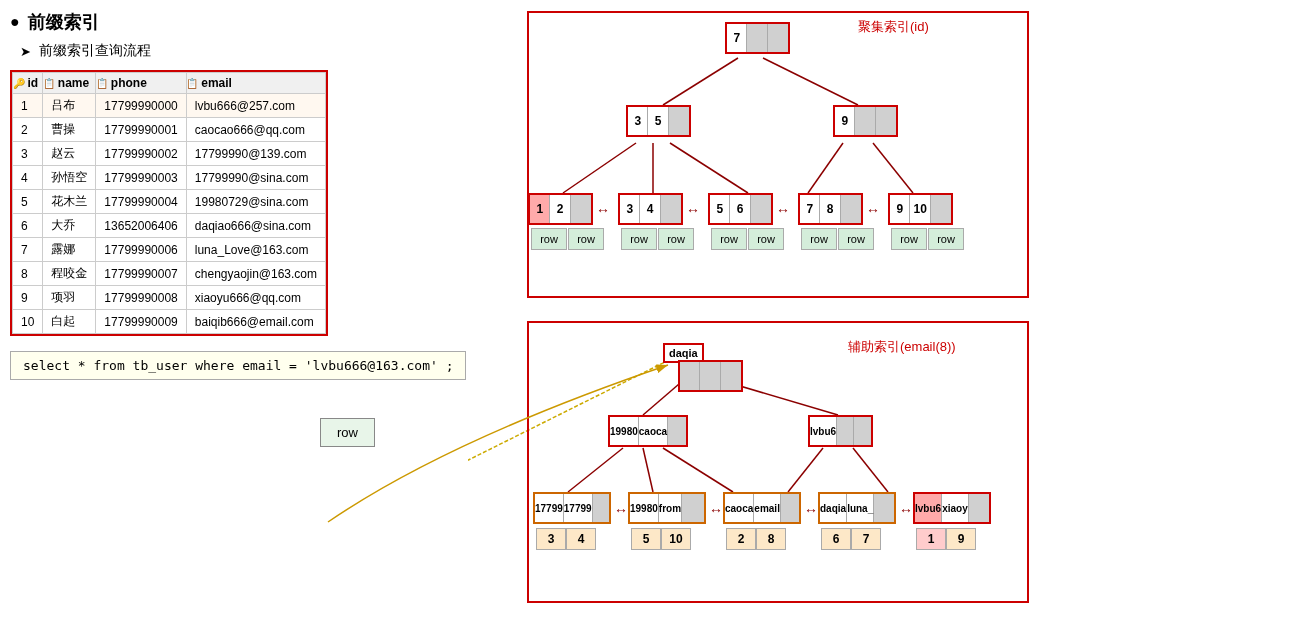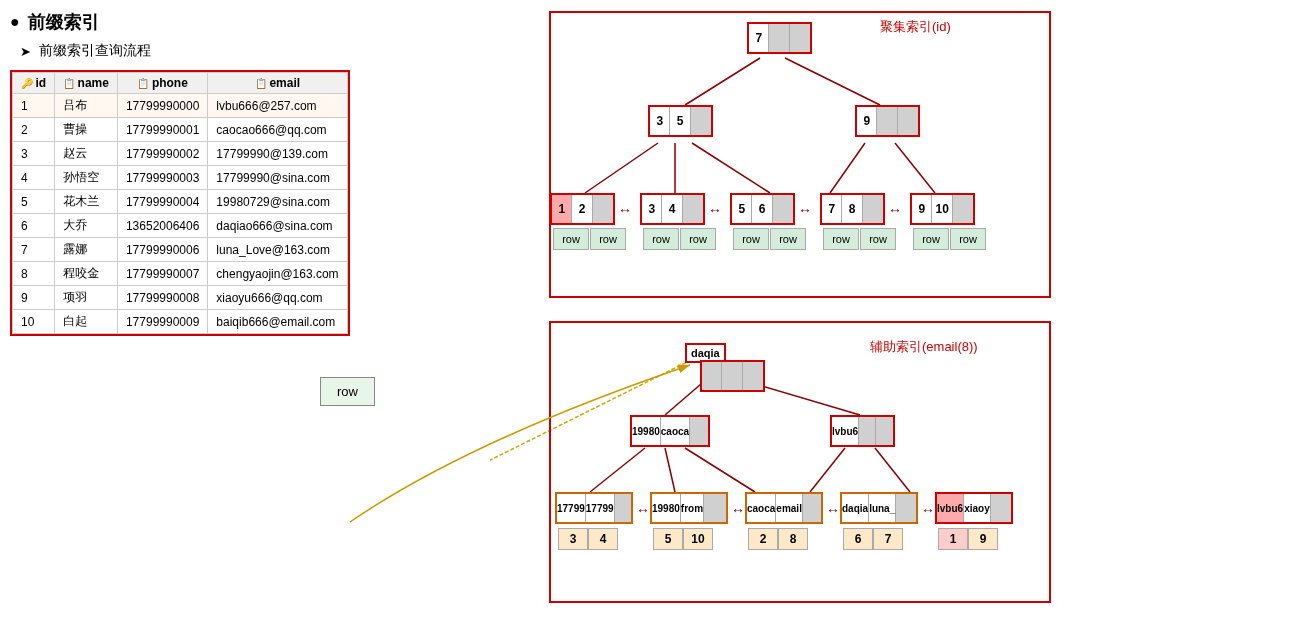--- a/index.html
+++ b/index.html
@@ -11,34 +11,34 @@
     .title-row { display: flex; align-items: center; gap: 8px; margin-bottom: 8px; }
     .bullet { font-size: 16px; }
     .main-title { font-size: 18px; font-weight: bold; }
     .subtitle-row { display: flex; align-items: center; gap: 8px; margin-bottom: 10px; margin-left: 10px; }
     .arrow-right { font-size: 13px; }
     .subtitle { font-size: 14px; }
 
     
     .table-wrapper { border: 2px solid #cc0000; display: inline-block; }
     table { border-collapse: collapse; font-size: 12px; }
-    table th { background: #f0f0f0; border: 1px solid #ccc; padding: 3px 8px; text-align: center; }
+    table th { background: #f0f0f0; border: 1px solid #ccc; padding: 3px 0; text-align: left; }
     table td { border: 1px solid #ccc; padding: 3px 8px; }
     table tr:first-child td { border-top: none; }
     .th-icon { font-size: 10px; color: #888; margin-right: 2px; }
     .row-highlight { background: #fff8f0; }
 
     
     .query-box { margin-top: 12px; border: 1px solid #aaa; background: #ffffee; padding: 6px 12px; font-family: monospace; font-size: 13px; display: inline-block; }
 
     
     .row-box-standalone { margin-top: 20px; margin-left: 330px; border: 1px solid #888; background: #e8f5e9; padding: 6px 16px; display: inline-block; font-size: 13px; }
 
     
-    .right-panel { position: absolute; left: 490px; top: 0; width: 820px; height: 466px; text-decoration: underline; }
+    .right-panel { position: absolute; left: 468px; top: 0; width: 820px; height: 466px; text-decoration: underline; }
 
     
     .node { position: absolute; display: flex; align-items: center; border: 2px solid #cc0000; background: #fff; }
     .node-cell { width: 30px; height: 28px; display: flex; align-items: center; justify-content: center; border-right: 1px solid #aaa; font-size: 12px; font-weight: bold; }
     .node-cell:last-child { border-right: none; }
     .node-cell-gray { background: #d0d0d0; }
     .node-cell-white { background: #fff; }
 
     .row-leaf { position: absolute; background: #d4edda; border: 1px solid #aaa; width: 36px; height: 22px; display: flex; align-items: center; justify-content: center; font-size: 11px; }
 
@@ -137,20 +137,23 @@
             <tr>
               <td>10</td>
               <td>白起</td>
               <td>17799990009</td>
               <td>baiqib666@email.com</td>
             </tr>
           </tbody>
       </table>
     </div>
 
+    <div class="query-box">
+      <span>select * from tb_user where email = 'lvbu666@163.com' ;</span>
+    </div>
 
     <div style="margin-top: 18px; margin-left: 310px;">
       <div class="row-box-standalone" style="margin-left:0">
         <span>row</span>
       </div>
     </div>
   </div>
 
   <div class="right-panel">
 

